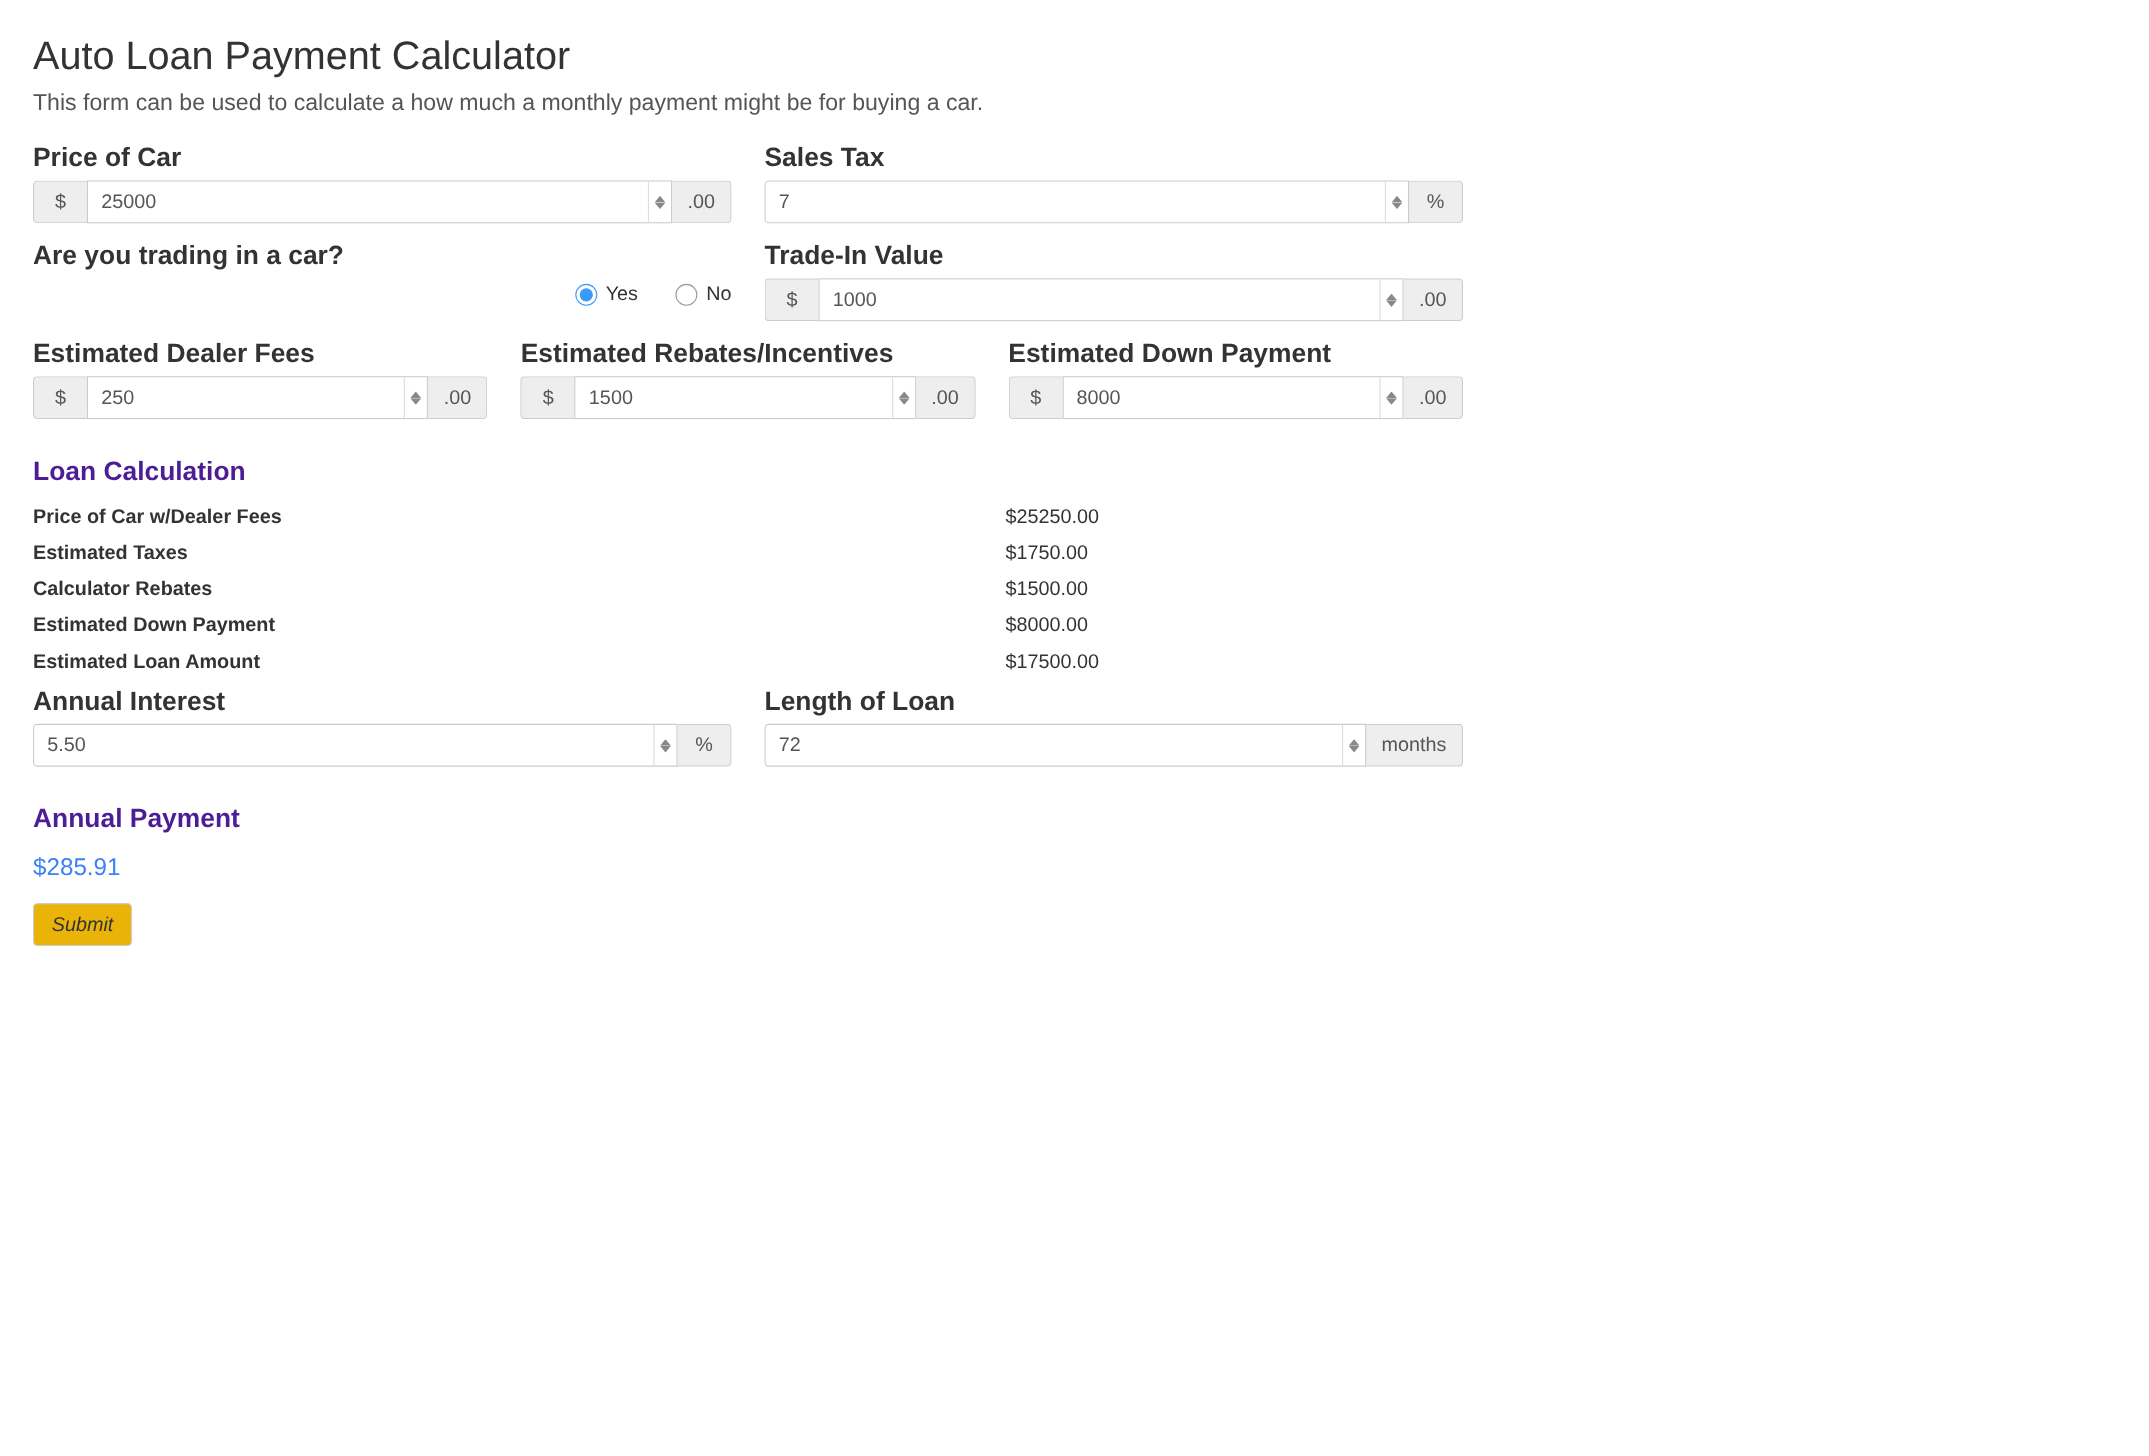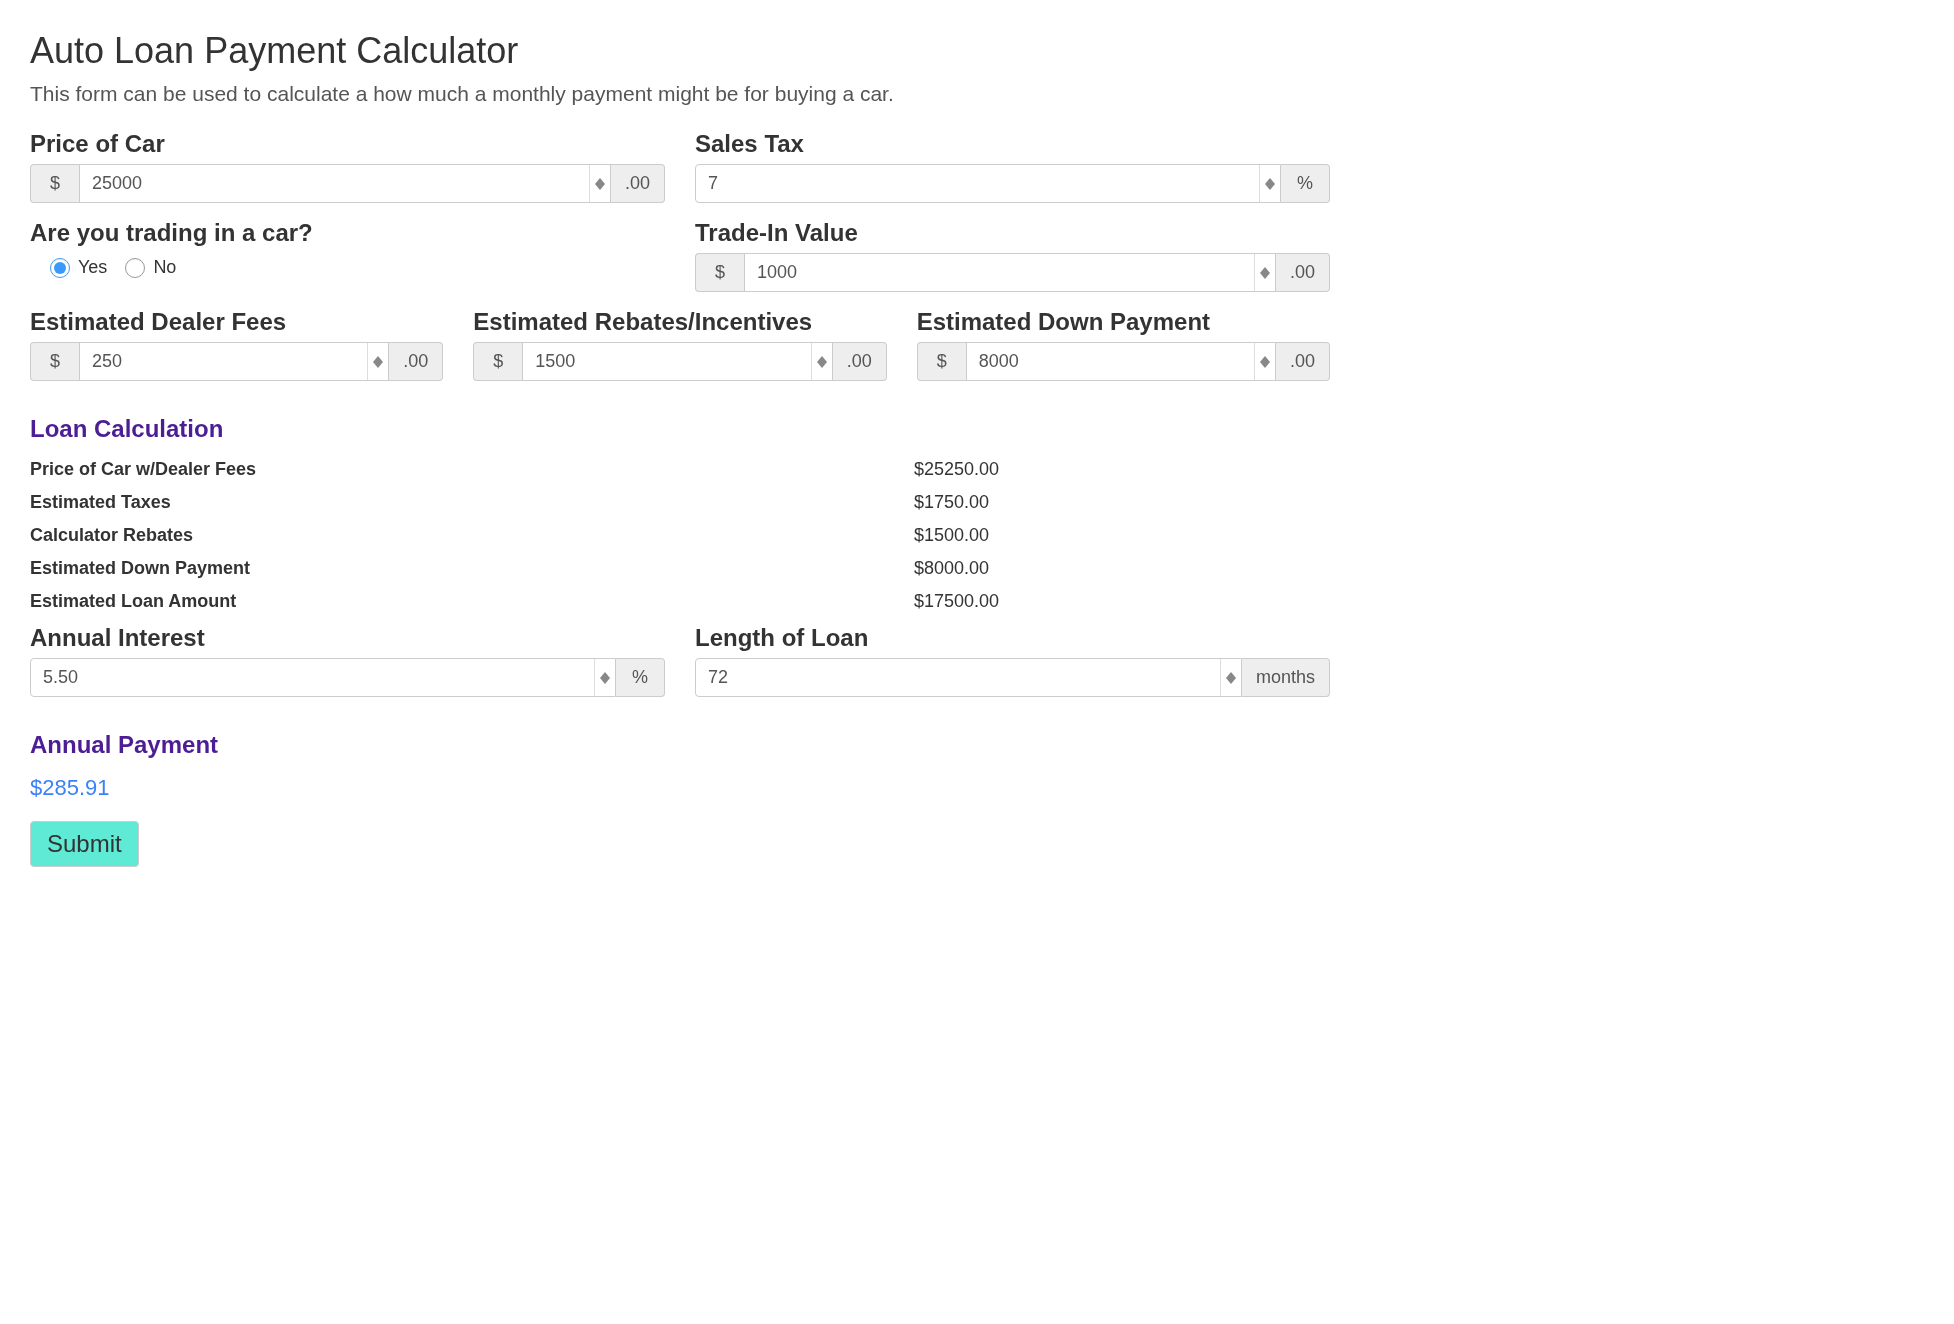--- a/index.html
+++ b/index.html
@@ -100,22 +100,23 @@
     flex-direction: column;
     justify-content: center;
     align-items: center;
     padding: 0 2px;
     cursor: pointer;
   }
   .spinner svg { display: block; }
 
   .radio-inline-group {
     display: flex;
-    gap: 18px;
+    gap: 34px;
     padding: 4px 0 0 20px;
+    justify-content: flex-end;
   }
   .radio-item {
     display: flex;
     align-items: center;
     gap: 8px;
     font-size: 18px;
     color: #333;
     cursor: pointer;
   }
   .radio-circle {
@@ -160,27 +161,28 @@
     color: #333;
   }
 
   .monthly-value {
     font-size: 22px;
     color: #3b82f6;
     margin: 8px 0 20px 0;
   }
 
   button.submit-btn {
-    background: #5eead4;
+    background: #eab308;
     border: 1px solid #ccc;
     border-radius: 4px;
     padding: 8px 16px;
-    font-size: 24px;
+    font-size: 18px;
     color: #333;
     cursor: pointer;
+    font-style: italic;
   }
 </style>
 </head>
 <body>
 
 <div class="container">
 
   <h1 class="page-title">Auto Loan Payment Calculator</h1>
   <p class="lead">This form can be used to calculate a how much a monthly payment might be for buying a car.</p>
 

